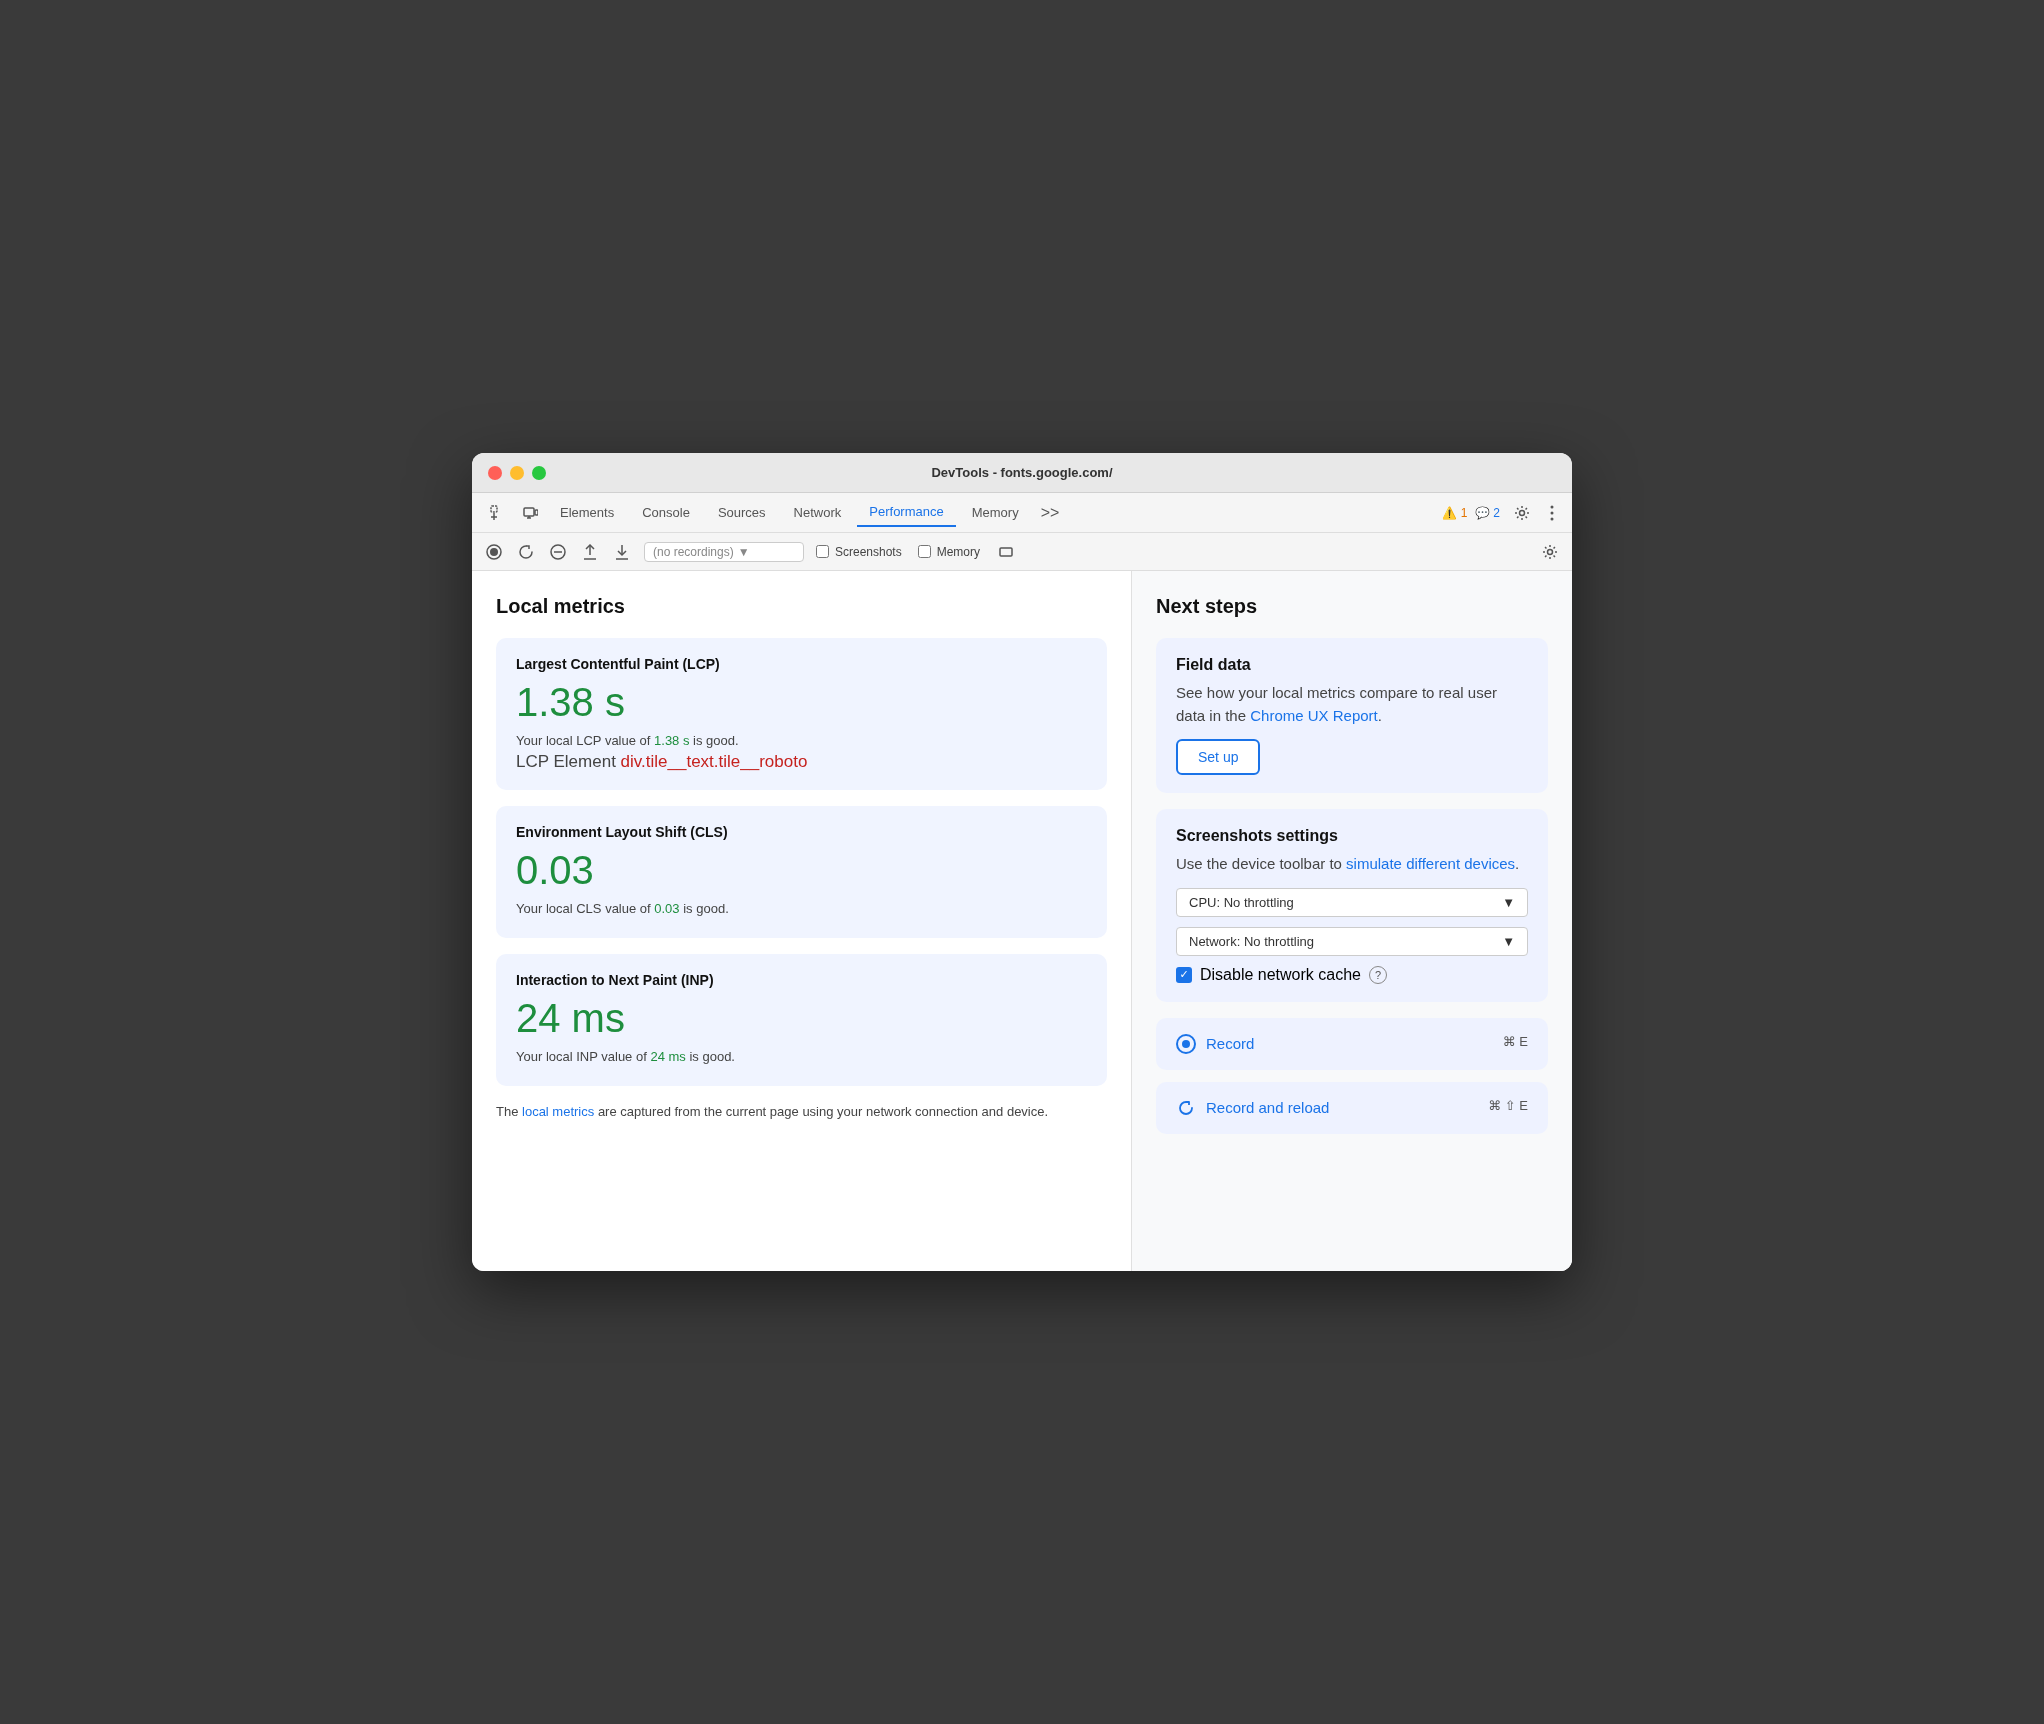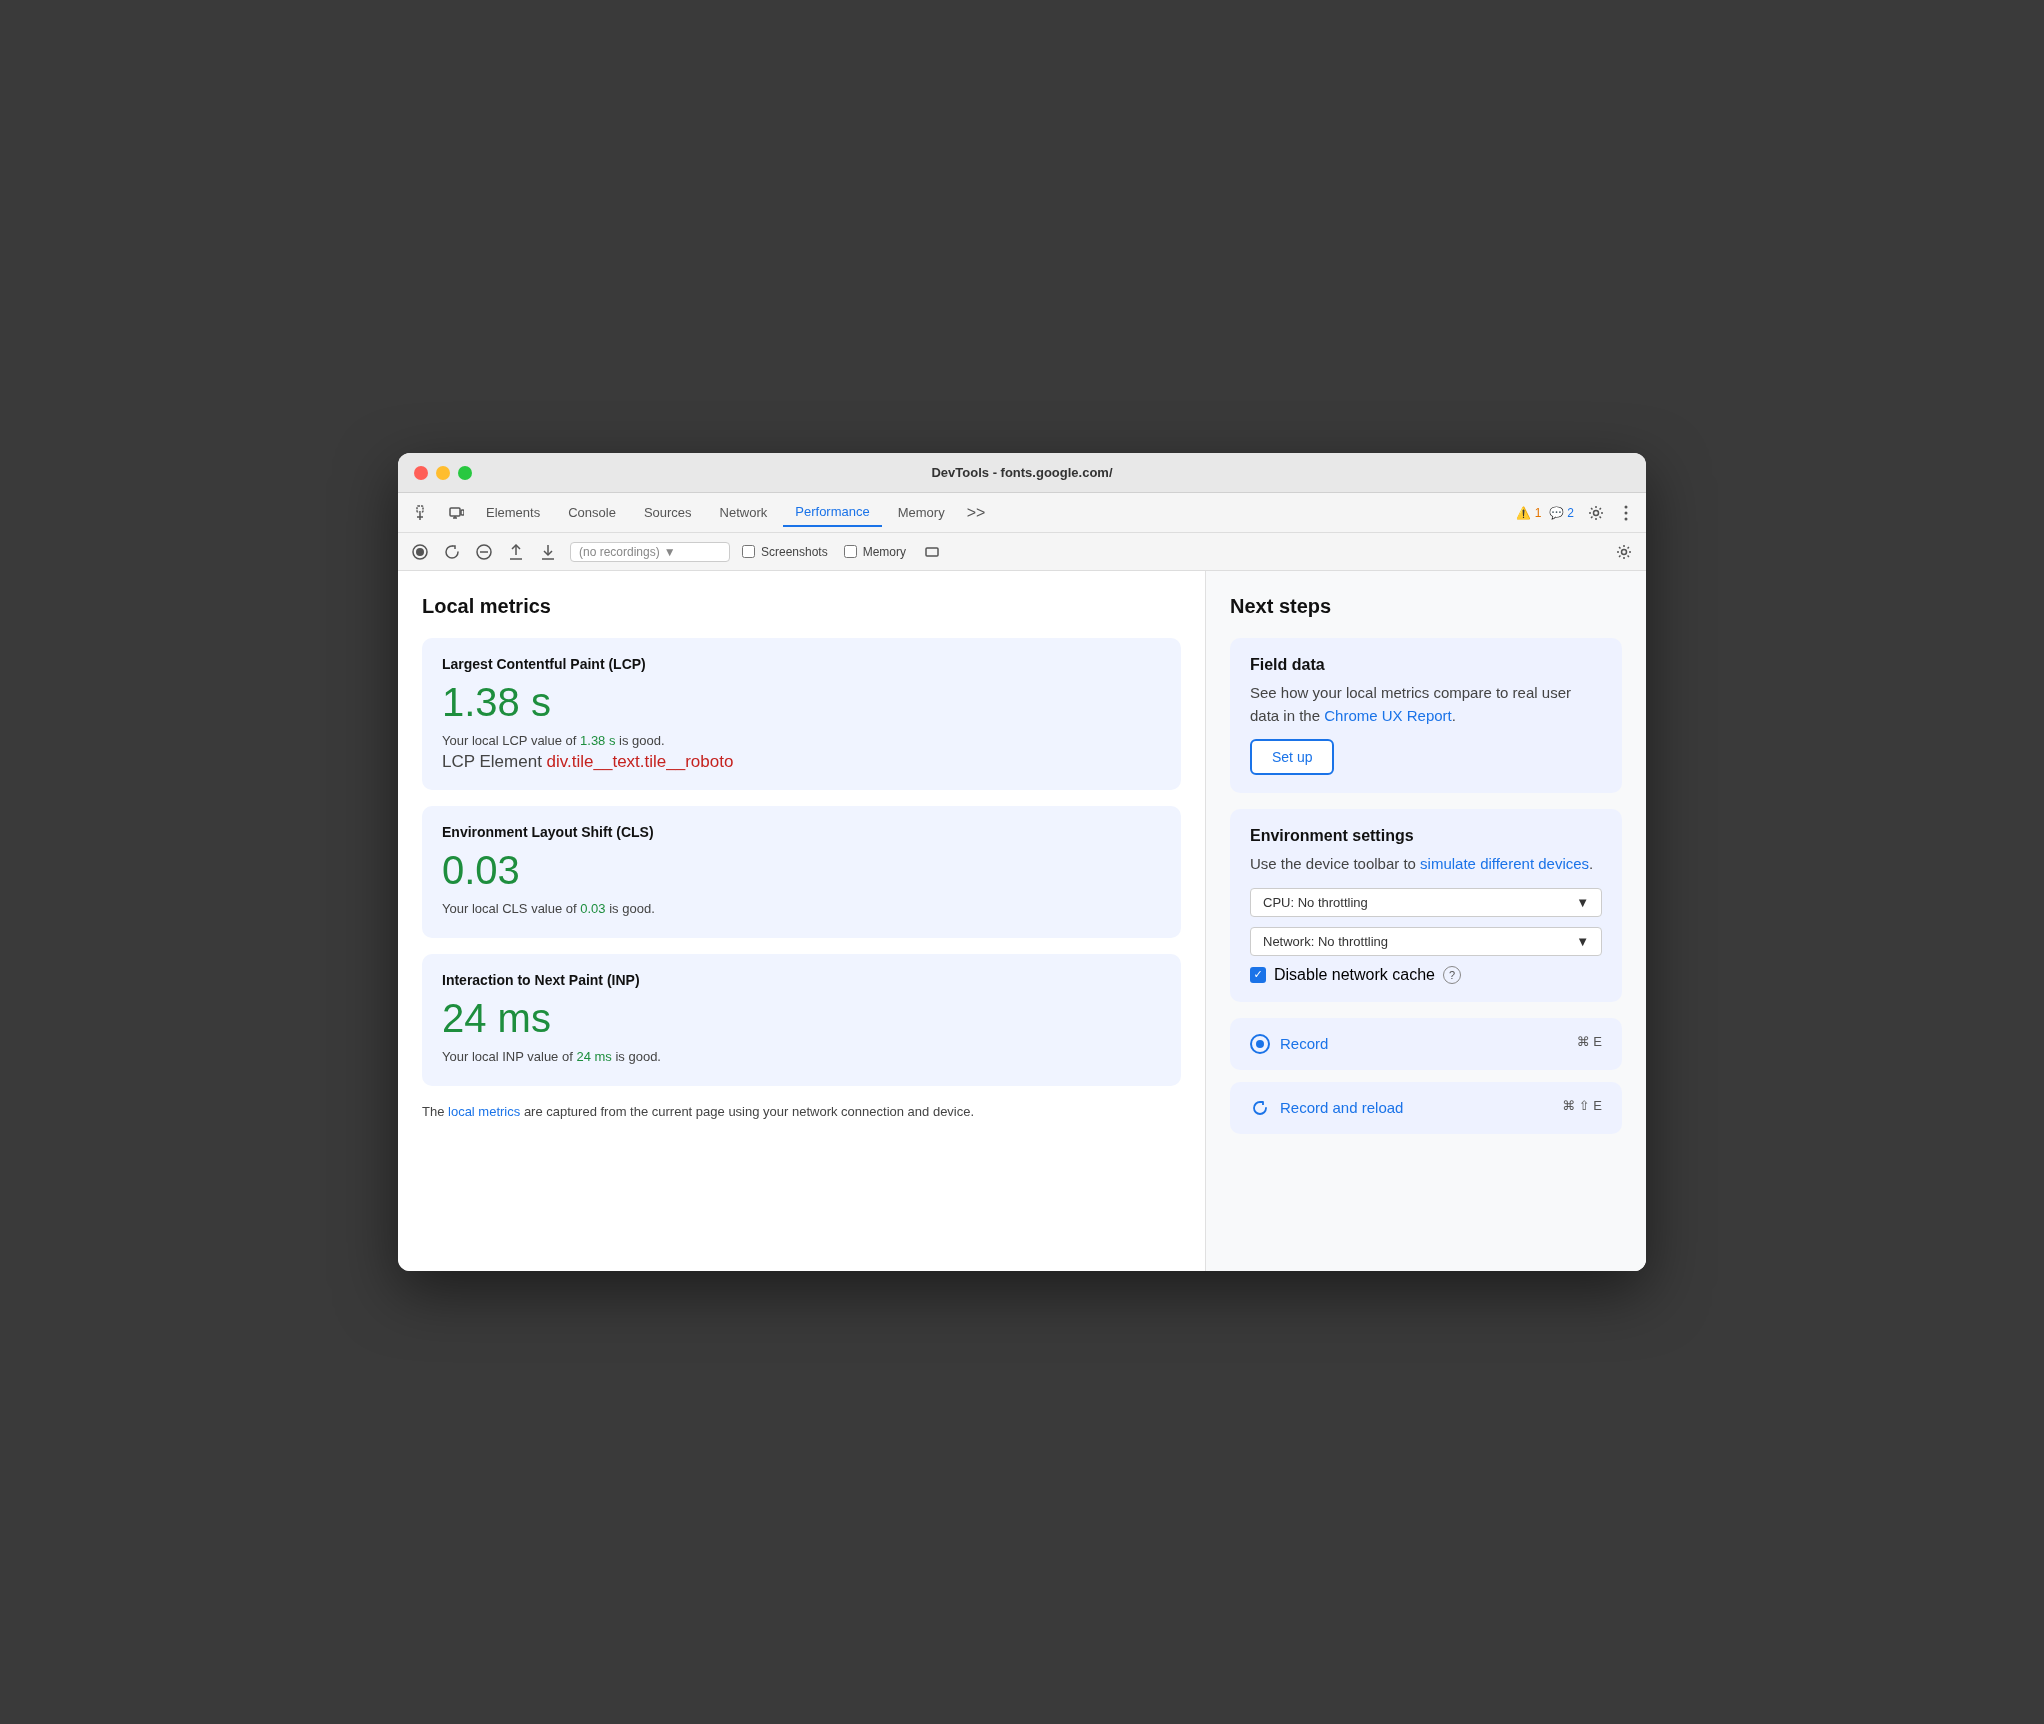--- a/index.html
+++ b/index.html
@@ -5,21 +5,21 @@
     * { box-sizing: border-box; margin: 0; padding: 0; }
     body {
       background: #3a3a3a;
       display: flex;
       align-items: center;
       justify-content: center;
       min-height: 100vh;
       font-family: -apple-system, BlinkMacSystemFont, 'Segoe UI', sans-serif;
     }
     .window {
-      width: 1248px;
+      width: 1100px;
       background: #f0f0f0;
       border-radius: 12px;
       overflow: hidden;
       box-shadow: 0 20px 60px rgba(0,0,0,0.5);
     }
     .titlebar {
       background: #e8e8e8;
       border-bottom: 1px solid #d0d0d0;
       padding: 12px 16px;
       display: flex;
@@ -520,21 +520,21 @@
 
       <div class="section-card">
         <div class="section-title">Field data</div>
         <div class="section-desc">
           <span>See how your local metrics compare to real user data in the </span><a class="blue-link" href="#">Chrome UX Report</a><span>.</span>
         </div>
         <button class="setup-btn">Set up</button>
       </div>
 
       <div class="section-card">
-        <div class="section-title">Environment settings</div>
+        <div class="section-title">Screenshots settings</div>
         <div class="section-desc">
           <span>Use the device toolbar to </span><a class="blue-link" href="#">simulate different devices</a><span>.</span>
         </div>
         <div class="dropdown-row">
           <div class="dropdown-select">
             <span>CPU: No throttling</span>
             <span>▼</span>
           </div>
         </div>
         <div class="dropdown-row">

